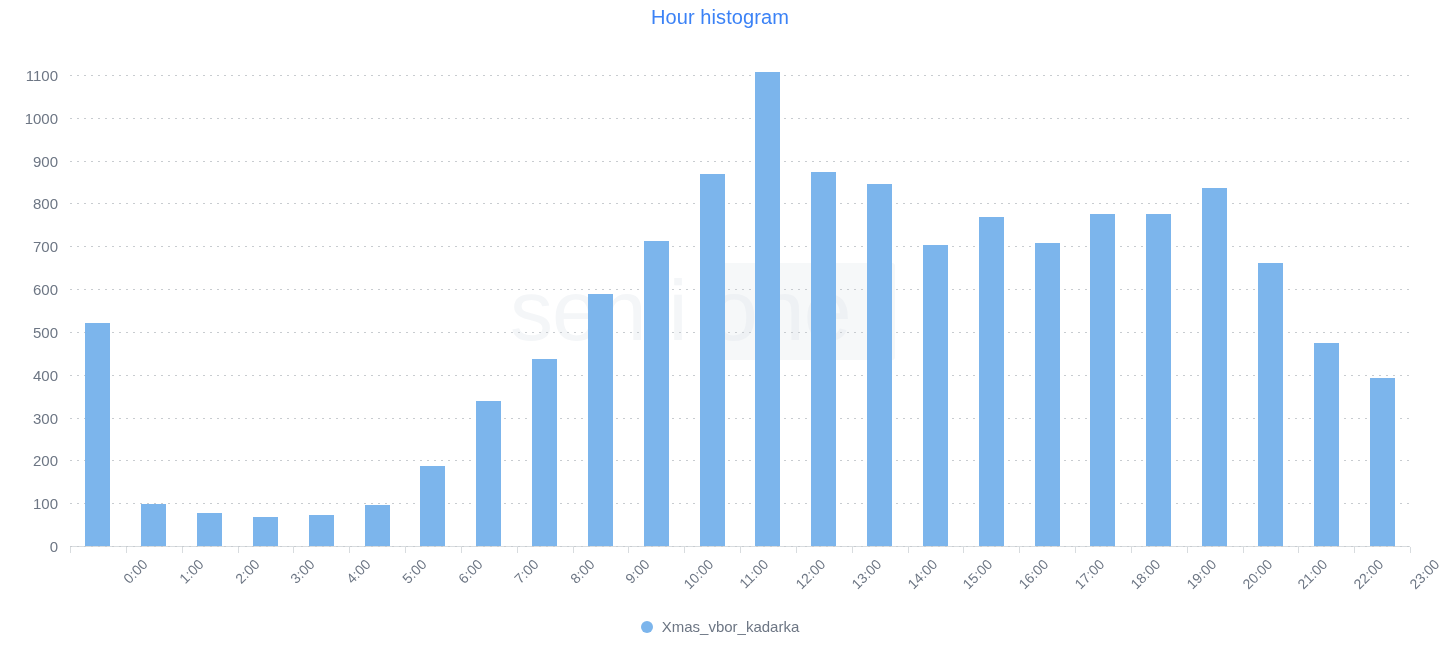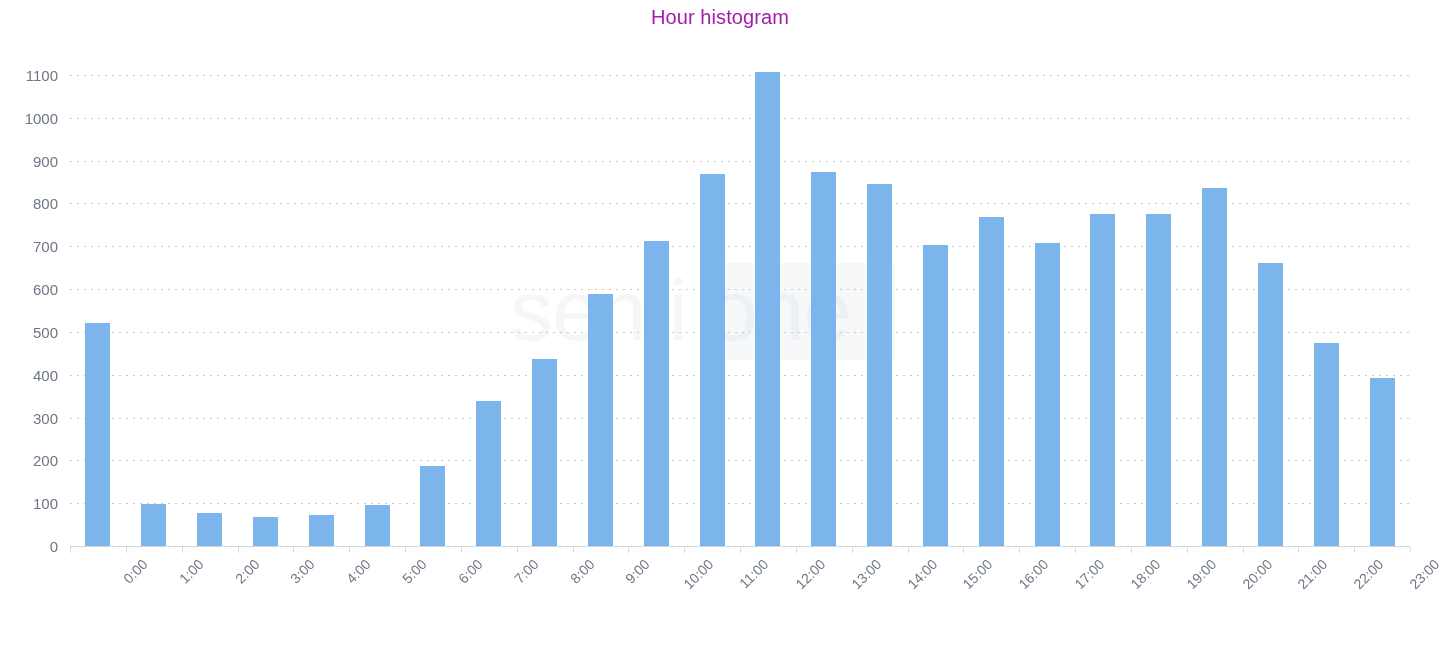--- a/index.html
+++ b/index.html
@@ -22,21 +22,21 @@
   }
 
   
   .chart-title {
     position: absolute;
     top: 6px;
     left: 0;
     width: 1440px;
     text-align: center;
     font-size: 20px;
-    color: #a21caf;
+    color: #3b82f6;
     letter-spacing: 0.1px;
     white-space: nowrap;
   }
 
   
   .plot-area {
     position: absolute;
     left: 70px;
     top: 75px;
     width: 1340px;
@@ -295,14 +295,20 @@
       <div class="xtick-label" style="left: 1005.25px;">16:00</div>
       <div class="xtick-label" style="left: 1061.08px;">17:00</div>
       <div class="xtick-label" style="left: 1116.92px;">18:00</div>
       <div class="xtick-label" style="left: 1172.75px;">19:00</div>
       <div class="xtick-label" style="left: 1228.58px;">20:00</div>
       <div class="xtick-label" style="left: 1284.42px;">21:00</div>
       <div class="xtick-label" style="left: 1340.25px;">22:00</div>
       <div class="xtick-label" style="left: 1396.08px;">23:00</div>
     </div>
 
+  <div class="legend">
+    <div class="legend-item">
+      <span class="legend-marker" style="background: rgb(124, 181, 236);"></span>
+      <span class="legend-label">Xmas_vbor_kadarka</span>
+    </div>
+  </div>
 
 </div>
 
 </body></html>

